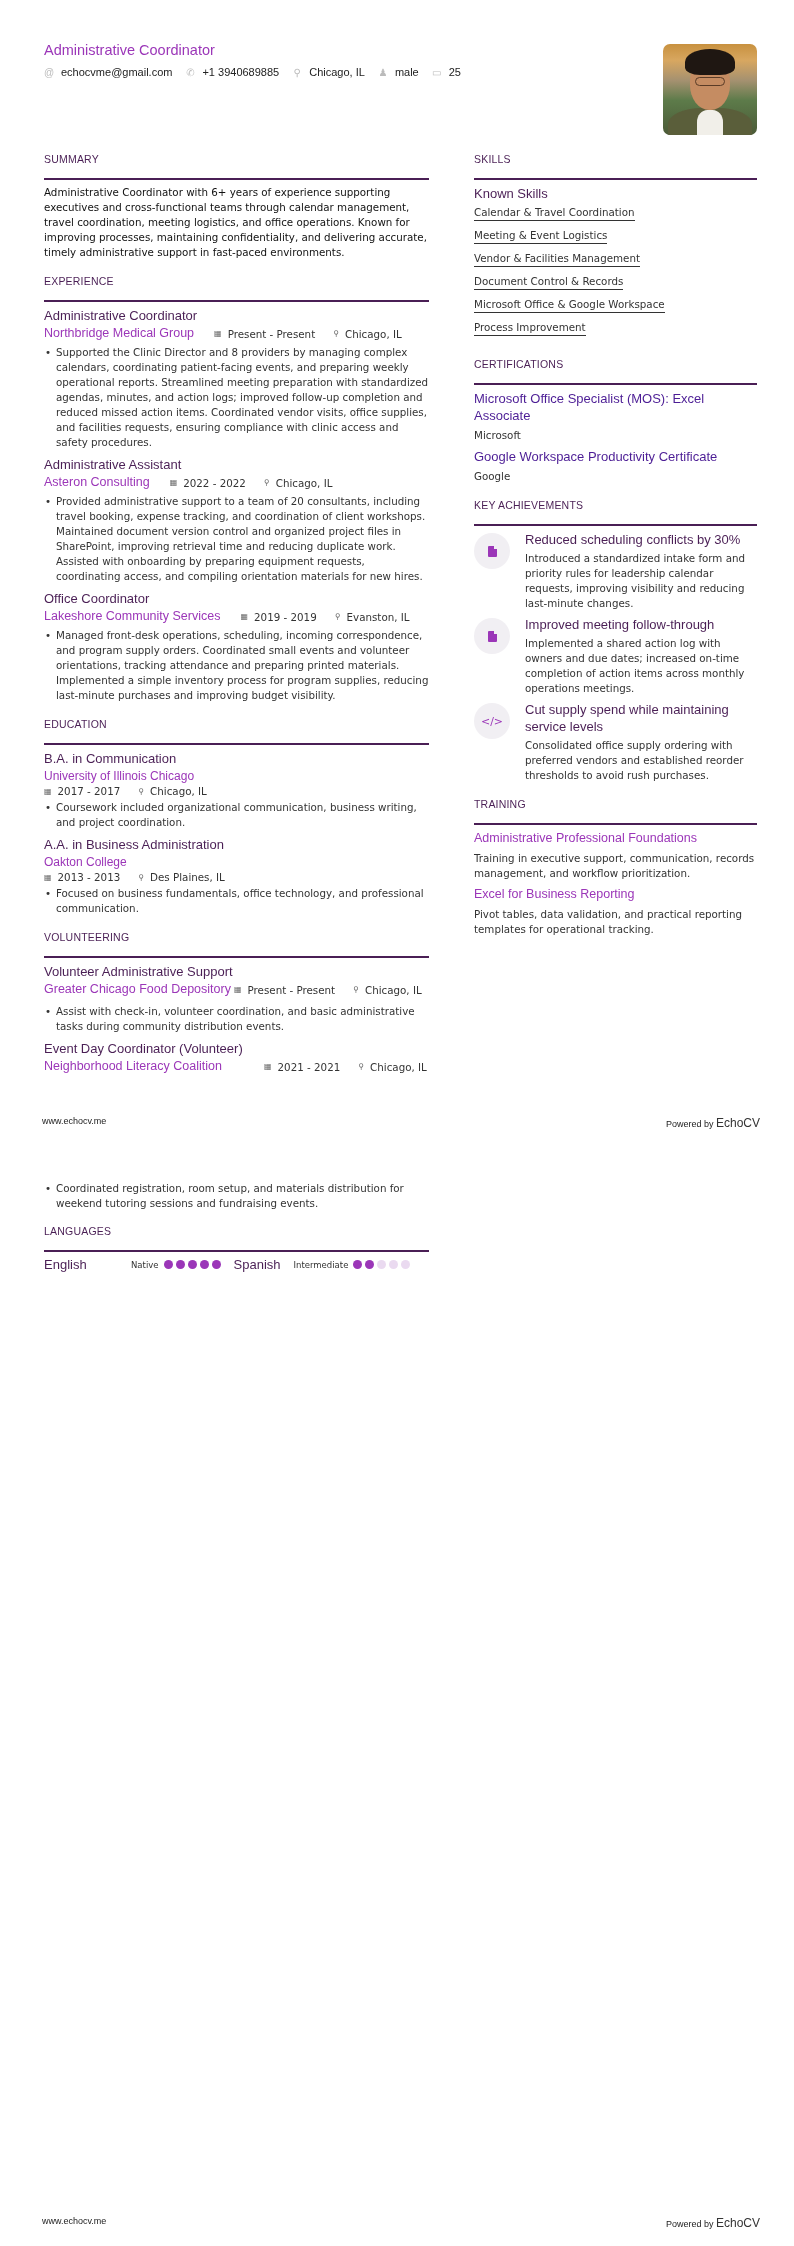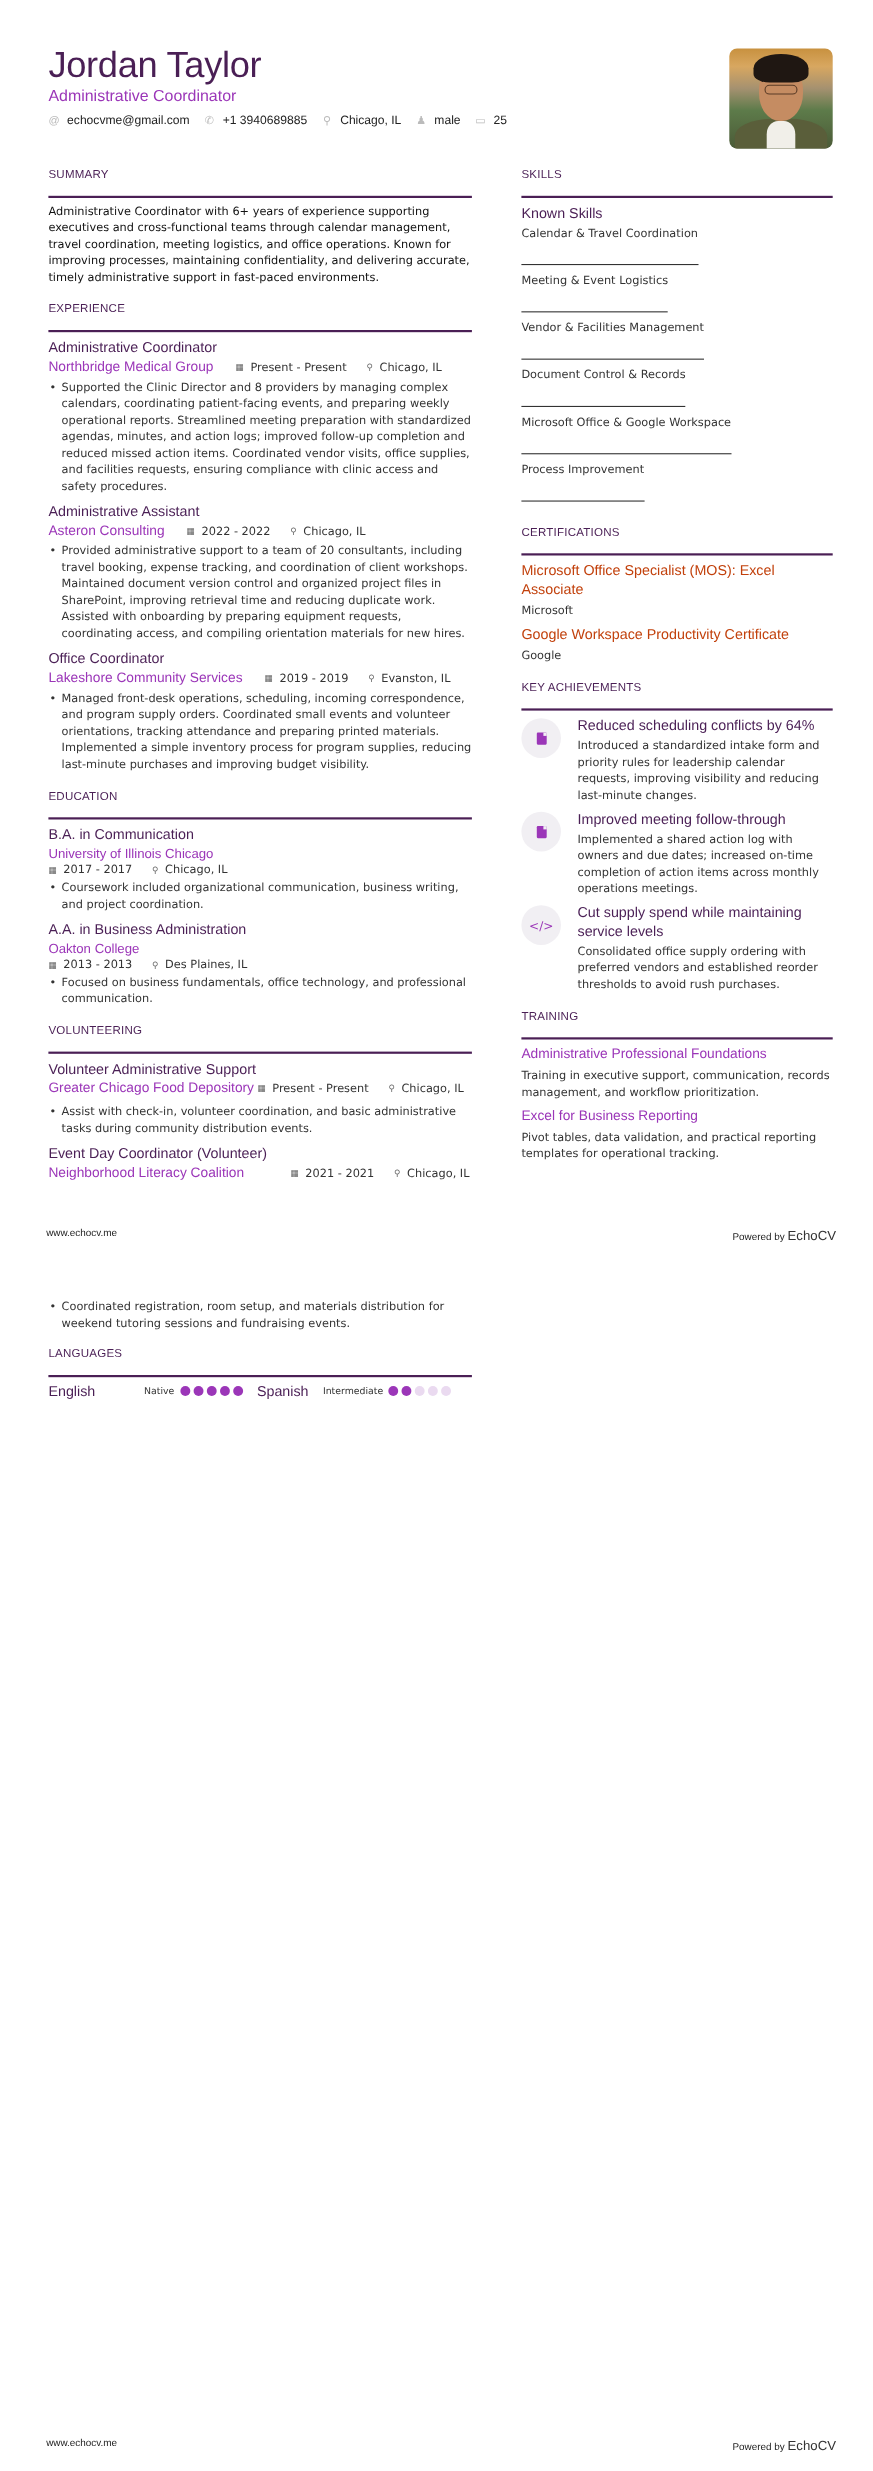--- a/index.html
+++ b/index.html
@@ -34,24 +34,24 @@
   .meta-row { display: flex; align-items: center; }
   .meta { display: flex; align-items: center; font-size: 10.3px; color: #333; margin-left: 18px; }
   .meta:first-child { margin-left: 0; }
   .meta .ic { font-size: 8px; color: #666; margin-right: 6px; }
   .bullets { list-style: none; margin-top: 3px; }
   .bullets li { position: relative; padding-left: 12px; font-size: 10.3px; line-height: 15px; color: #333; }
   .bullets li::before { content: "•"; position: absolute; left: 1px; top: 0; color: #333; }
   .entry { margin-bottom: 6px; }
 
   .skill-group { font-family: "Liberation Sans", sans-serif; font-size: 13px; color: #4a1f55; line-height: 18px; margin-bottom: 2px; }
-  .skill { display: inline-block; font-size: 10.3px; color: #333; padding-bottom: 21px; border-bottom: 1px solid #333; margin-bottom: 7px; line-height: 14px; }
+  .skill { display: inline-block; font-size: 10.3px; color: #333; padding-bottom: 1px; border-bottom: 1px solid #333; margin-bottom: 7px; line-height: 14px; }
   .skills-list { display: flex; flex-direction: column; align-items: flex-start; }
 
-  .cert-name { font-family: "Liberation Sans", sans-serif; font-size: 13px; color: #c2410c; line-height: 17px; }
+  .cert-name { font-family: "Liberation Sans", sans-serif; font-size: 13px; color: #4c1d95; line-height: 17px; }
   .cert-issuer { font-size: 10.3px; color: #333; line-height: 15px; margin: 4px 0 5px; }
 
   .ach { display: flex; margin-bottom: 5px; }
   .ach-icon { flex: 0 0 36px; width: 36px; height: 36px; border-radius: 50%; background: #f1eff3; display: flex; align-items: center; justify-content: center; margin-right: 15px; margin-top: 2px; color: #9b36b8; font-size: 11px; }
   .ach-title { font-family: "Liberation Sans", sans-serif; font-size: 13px; color: #4a1f55; line-height: 17px; }
   .ach-desc { font-size: 10.3px; line-height: 15px; color: #333; margin-top: 3px; }
 
   .train-title { font-family: "Liberation Sans", sans-serif; font-size: 12.5px; color: #9b36b8; line-height: 17px; }
   .train-desc { font-size: 10.3px; line-height: 15px; color: #333; margin: 4px 0 5px; }
 
@@ -67,21 +67,20 @@
 
   .doc-ic { width: 9px; height: 11px; background: #9b36b8; border-radius: 1px; position: relative; }
   .doc-ic::after { content: ""; position: absolute; right: 0; top: 0; width: 3px; height: 3px; background: #f1eff3; }
 </style>
 </head>
 <body>
 
 <div class="page page1">
 
   <div class="header">
-    <div class="name">Jordan Taylor</div>
     <div class="role">Administrative Coordinator</div>
     <div class="contacts">
       <div class="contact">
         <span class="ic">@</span>
         <span>echocvme@gmail.com</span>
       </div>
       <div class="contact">
         <span class="ic">✆</span>
         <span>+1 3940689885</span>
       </div>
@@ -275,21 +274,21 @@
     </div>
 
     <div class="section">
       <div class="sec-title">KEY ACHIEVEMENTS</div>
 
       <div class="ach">
         <div class="ach-icon">
             <div class="doc-ic"></div>
           </div>
         <div>
-          <div class="ach-title">Reduced scheduling conflicts by 64%</div>
+          <div class="ach-title">Reduced scheduling conflicts by 30%</div>
           <div class="ach-desc">Introduced a standardized intake form and priority rules for leadership calendar requests, improving visibility and reducing last-minute changes.</div>
         </div>
       </div>
 
       <div class="ach">
         <div class="ach-icon">
             <div class="doc-ic"></div>
           </div>
         <div>
           <div class="ach-title">Improved meeting follow-through</div>

